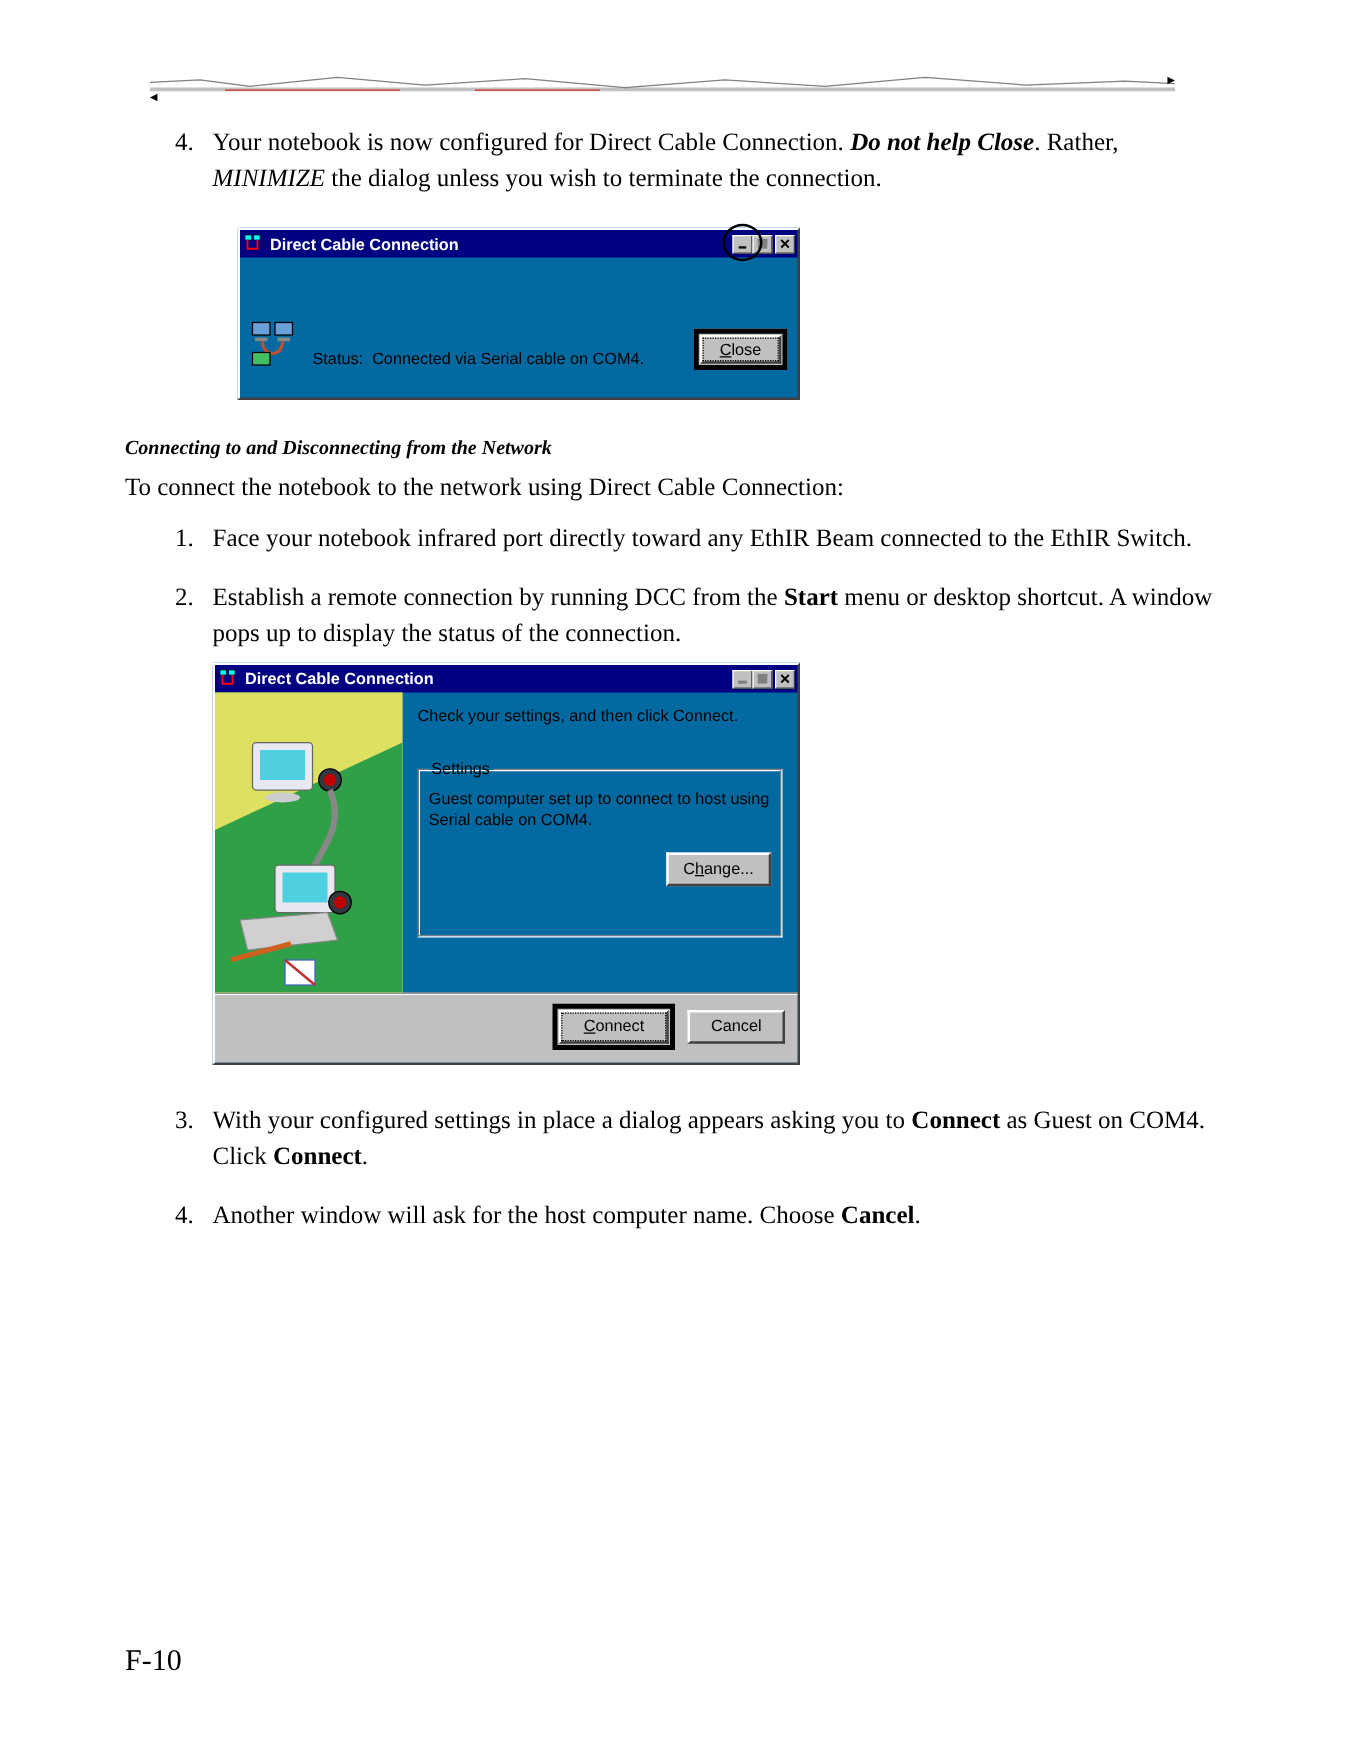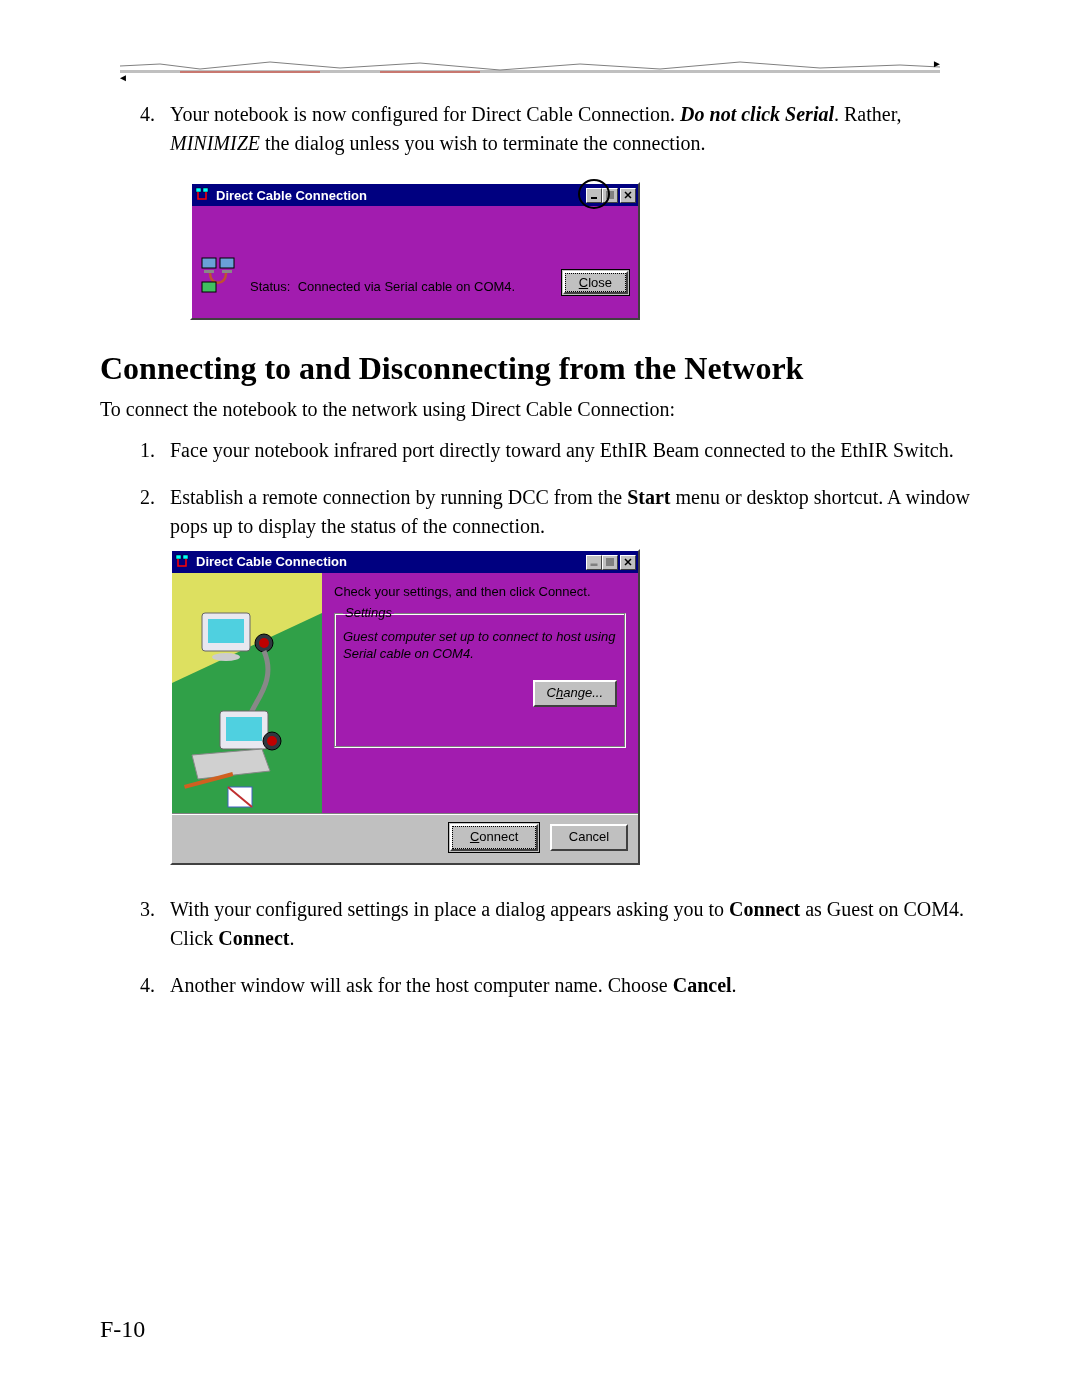--- a/index.html
+++ b/index.html
@@ -32,21 +32,21 @@
     margin-bottom: 18px;
     padding-left: 10px;
     line-height: 1.45;
   }
   .win9x {
     font-family: Tahoma, "MS Sans Serif", Arial, sans-serif;
     font-size: 13px;
     color: #000;
   }
   .dlg-frame {
-    background: #a21caf;
+    background: #0369a1;
     border: 2px solid;
     border-color: #ffffff #404040 #404040 #ffffff;
     box-sizing: border-box;
     margin: 6px 0 30px 90px;
   }
   .dlg-titlebar {
     background: #000080;
     color: #ffffff;
     display: flex;
     align-items: center;
@@ -104,54 +104,54 @@
     border: 2px solid;
     border-color: #ffffff #404040 #404040 #ffffff;
     padding: 2px 12px;
     font-family: inherit;
     font-size: 13px;
     box-sizing: border-box;
     display: inline-block;
     text-align: center;
   }
   .w9x-button-default {
-    border: 1px solid #000000;
+    border: 4px solid #000000;
     padding: 1px;
   }
   .w9x-button-default .inner {
     border: 2px solid;
     border-color: #ffffff #404040 #404040 #ffffff;
     padding: 2px 14px;
     display:block;
     outline: 1px dotted #000;
     outline-offset: -3px;
   }
   .circle-ann {
     position: absolute;
     border: 2px solid #000;
     border-radius: 50%;
     pointer-events: none;
   }
   h3.section-h {
-    font-size: 32px;
+    font-size: 16px;
     font-weight: bold;
     margin: 10px 0 8px 0;
+    font-style: italic;
   }
   p.body-p {
     margin: 4px 0 20px 0;
     line-height: 1.45;
   }
   fieldset.w9x-fs {
     border: 1px solid #808080;
     border-right-color: #ffffff;
     border-bottom-color: #ffffff;
     box-shadow: inset -1px -1px 0 #808080, inset 1px 1px 0 #ffffff;
     padding: 6px 8px 40px 8px;
-    margin: 2px 0 0 0;
-    font-style: italic;
+    margin: 23px 0 0 0;
   }
   fieldset.w9x-fs legend {
     padding: 0 2px;
     font-size: 13px;
   }
   .dlg2-wrap {
     width: 470px;
     margin: 8px 0 30px 90px;
   }
   .dlg2-body {
@@ -197,21 +197,21 @@
       <rect x="0" y="10" width="820" height="3" fill="#c0c0c0"></rect>
       <path d="M0 6 L40 4 L80 9 L150 2 L220 8 L300 3 L380 10 L460 4 L540 9 L620 2 L700 8 L780 5 L820 7" stroke="#808080" stroke-width="1" fill="none"></path>
       <path d="M60 12 L200 12 M260 12 L360 12" stroke="#d03020" stroke-width="1"></path>
       <text x="-2" y="21" font-family="Arial" font-size="10" fill="#000">◄</text>
       <text x="812" y="7" font-family="Arial" font-size="10" fill="#000">►</text>
     </svg>
   </div>
 
   <ol class="main-list" start="4">
     <li>
-      <span>Your notebook is now configured for Direct Cable Connection. </span><b><i>Do not click Serial</i></b><span>.  Rather, </span><i>MINIMIZE</i><span> the dialog unless you wish to terminate the connection.</span>
+      <span>Your notebook is now configured for Direct Cable Connection. </span><b><i>Do not help Close</i></b><span>.  Rather, </span><i>MINIMIZE</i><span> the dialog unless you wish to terminate the connection.</span>
     </li>
   </ol>
 
   <div class="dlg-frame win9x" style="width:450px; position:relative;">
 
     <div class="circle-ann" style="width:28px;height:26px;left:386px;top:-5px;"></div>
     <div class="dlg-titlebar">
       <span class="title-icon">
         <svg width="16" height="16">
             <rect x="2" y="1" width="5" height="4" fill="#00ffff" stroke="#000" stroke-width="0.5"></rect>

